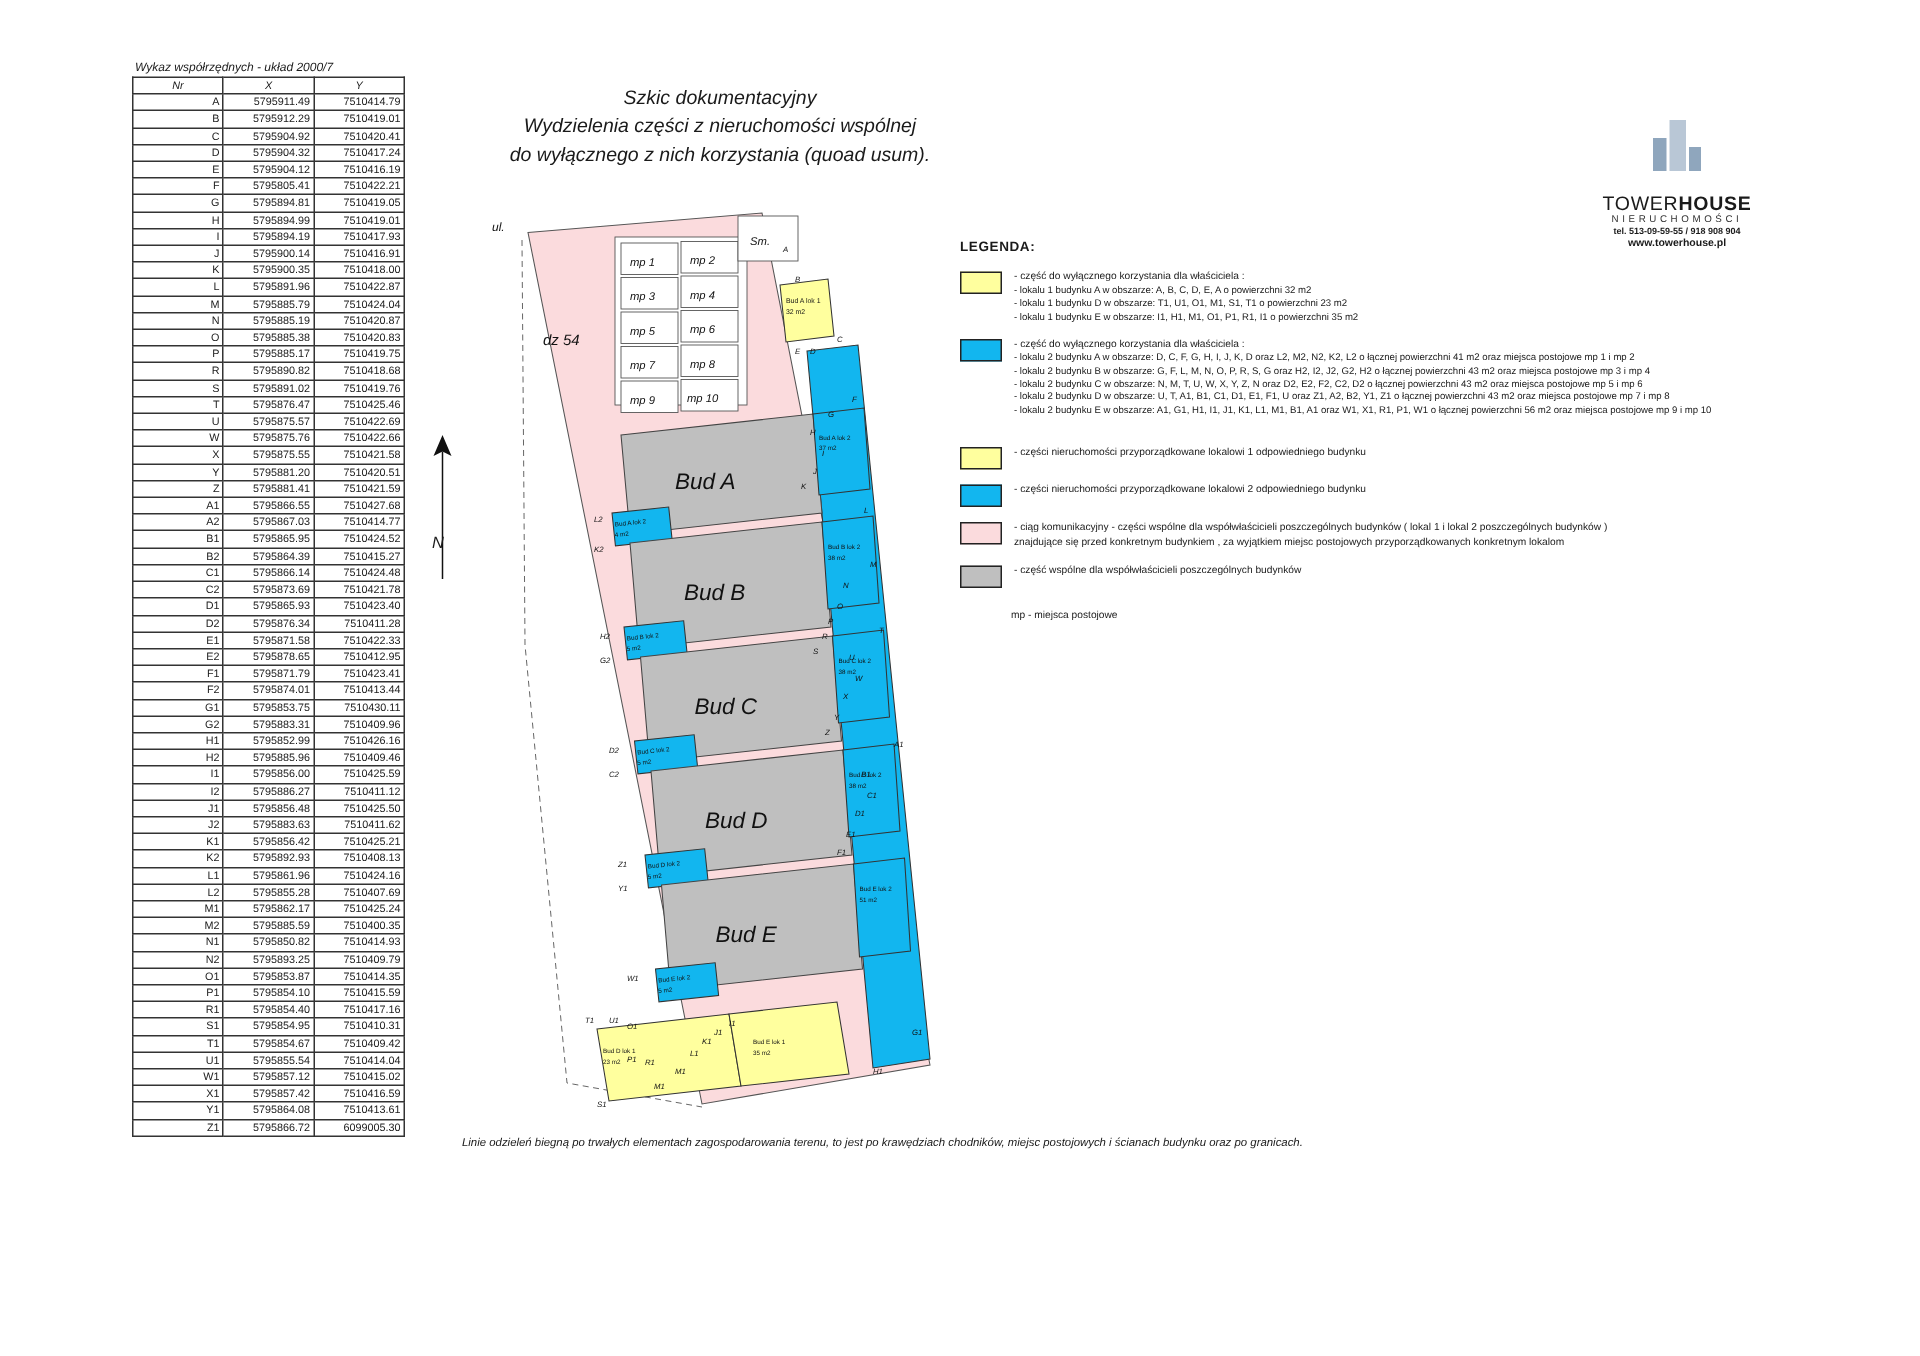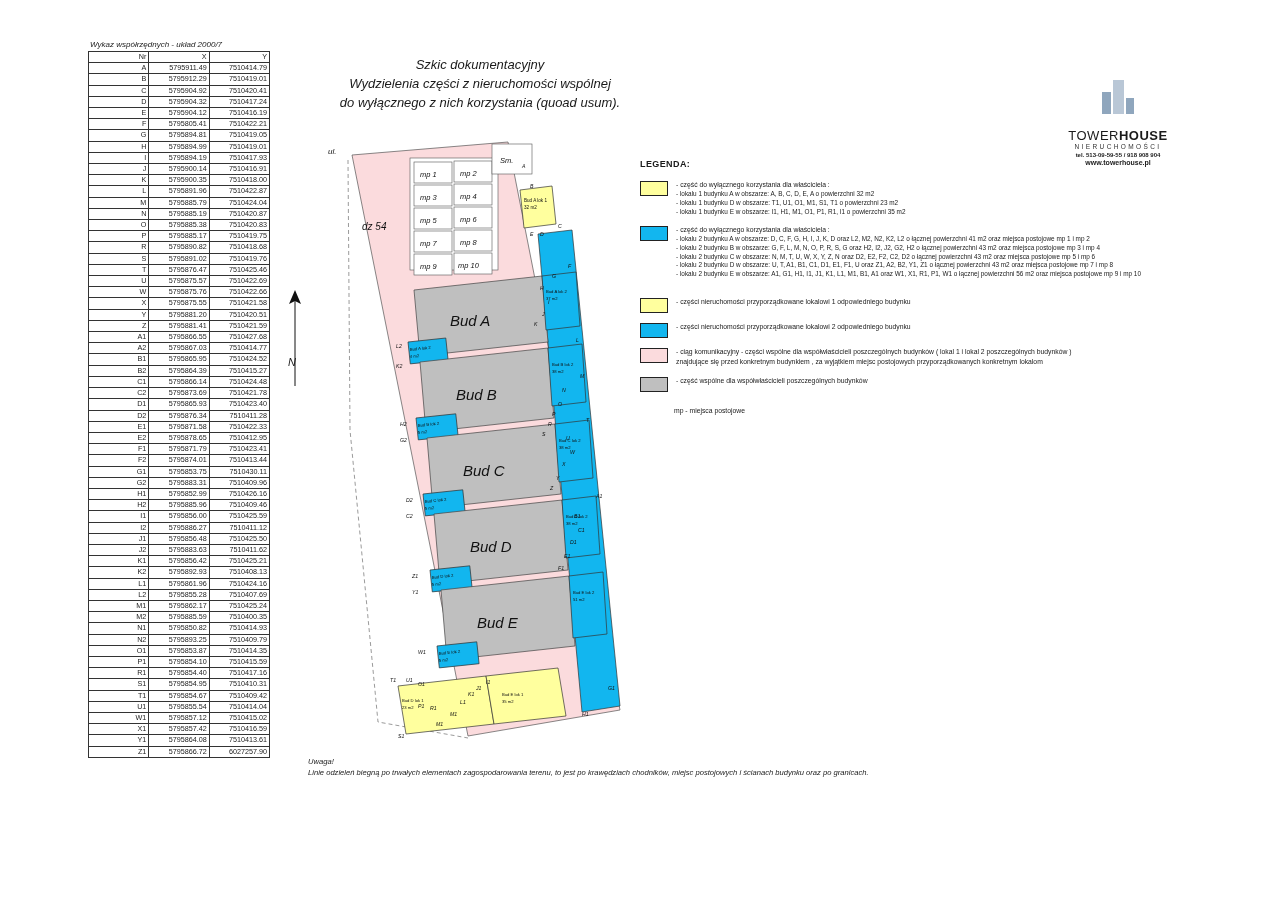--- a/index.html
+++ b/index.html
@@ -38,22 +38,23 @@
     border: 1px solid #333;
     font-size: 7.2px;
     height: 10.2px;
     line-height: 10.2px;
     padding: 0 2px;
     text-align: right;
     white-space: nowrap;
     overflow: hidden;
   }
   table.coord th {
-    text-align: right;
+    text-align: center;
     font-weight: normal;
+    font-style: italic;
   }
   table.coord td.nr { text-align: right; width: 34px; }
   table.coord td.x  { width: 74px; }
   table.coord td.y  { width: 74px; }
 
   
   #title-block {
     position: absolute;
     left: 300px;
     top: 56px;
@@ -513,21 +514,21 @@
           <td class="y">7510416.59</td>
         </tr>
         <tr>
           <td class="nr">Y1</td>
           <td class="x">5795864.08</td>
           <td class="y">7510413.61</td>
         </tr>
         <tr>
           <td class="nr">Z1</td>
           <td class="x">5795866.72</td>
-          <td class="y">6027257.90</td>
+          <td class="y">6099005.30</td>
         </tr>
       </tbody>
   </table>
 </div>
 
 <div id="title-block">
   <div class="l1">Szkic dokumentacyjny</div>
   <div class="l2">Wydzielenia części z nieruchomości wspólnej</div>
   <div class="l3">do wyłącznego z nich korzystania (quoad usum).</div>
 </div>
@@ -778,15 +779,14 @@
     <text x="196" y="554">I1</text>
     <text x="186" y="560">J1</text>
     <text x="178" y="566">K1</text>
     <text x="170" y="574">L1</text>
     <text x="160" y="586">M1</text>
   </g>
 </svg>
 </div>
 
 <div id="uwaga">
-  <div class="head">Uwaga!</div>
   <div>Linie odzieleń biegną po trwałych elementach zagospodarowania terenu, to jest po krawędziach chodników, miejsc postojowych i ścianach budynku oraz po granicach.</div>
 </div>
 
 </body></html>

